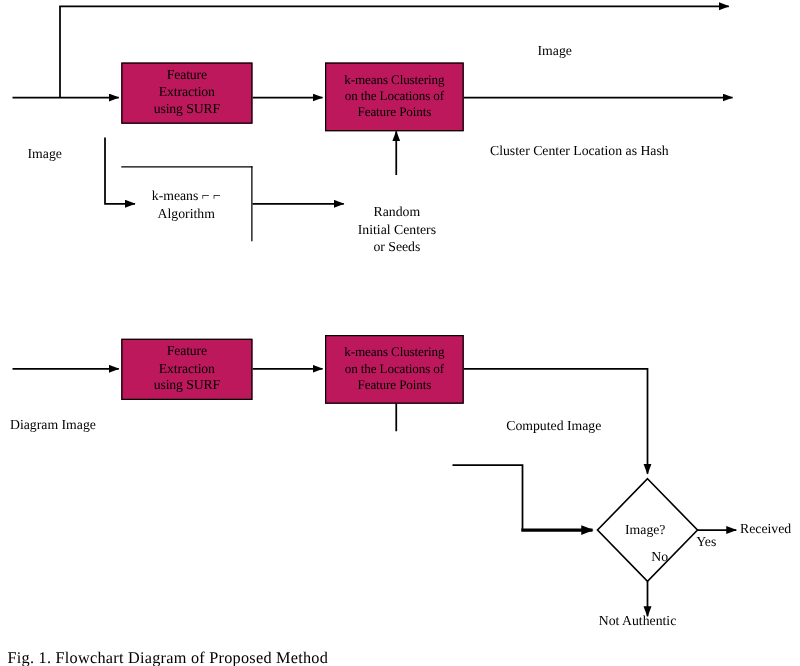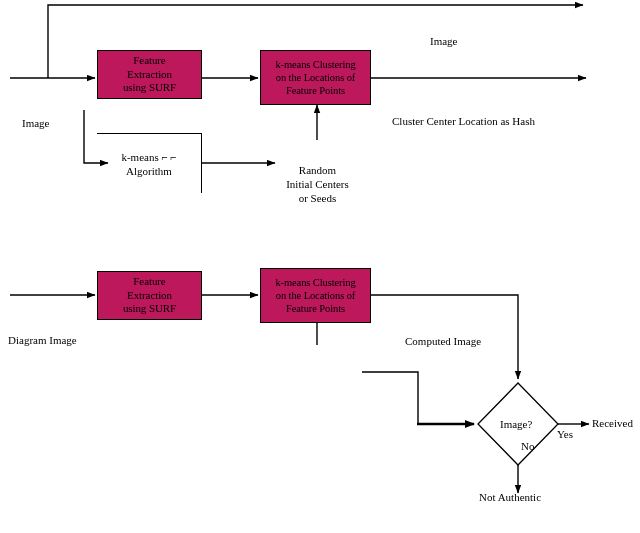--- a/index.html
+++ b/index.html
@@ -176,14 +176,15 @@
   <div class="diamond-label" style="left:500px; top:418px;">Image?</div>
 
   <div class="diamond-label" style="left:557px; top:408px;margin-top:20px;">Yes</div>
 
   <div class="diamond-label" style="left:592px; top:417px;">Received</div>
 
   <div class="diamond-label" style="left:521px; top:440px;">No</div>
 
   <div class="diamond-label" style="left:479px; top:491px;">Not Authentic</div>
 
+  <div class="caption" style="left:6px; top:518px;">Fig. 1.    Flowchart Diagram of Proposed Method</div>
 
 </div>
 
 </body></html>

